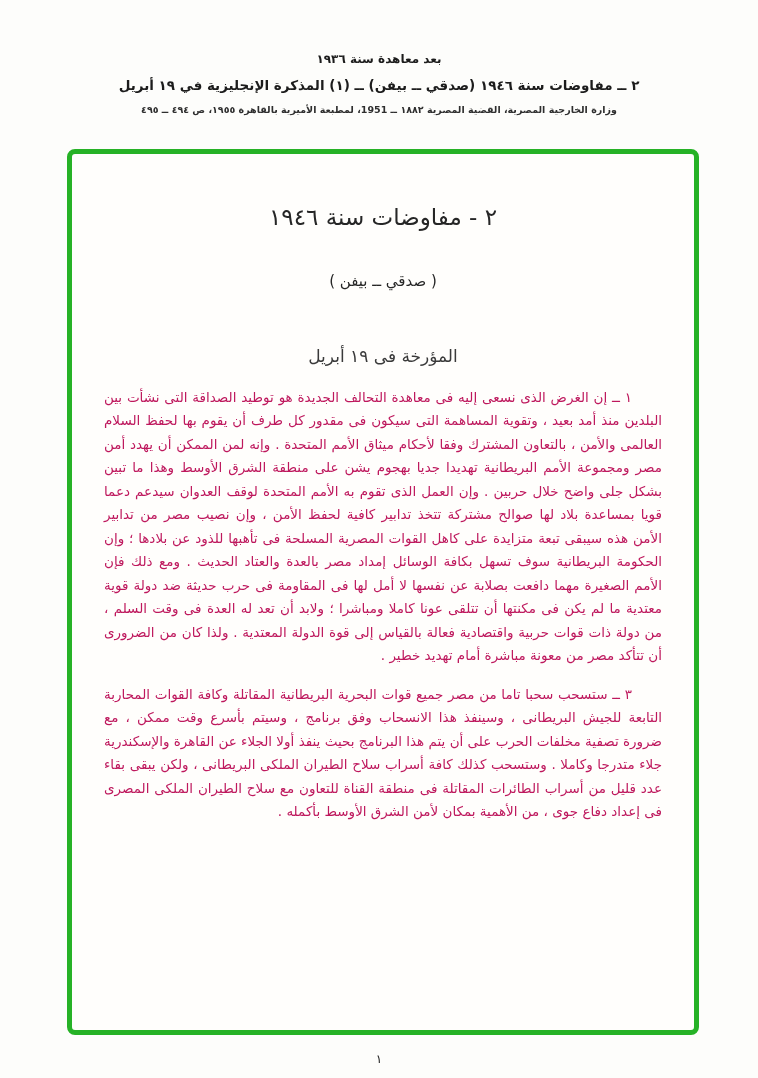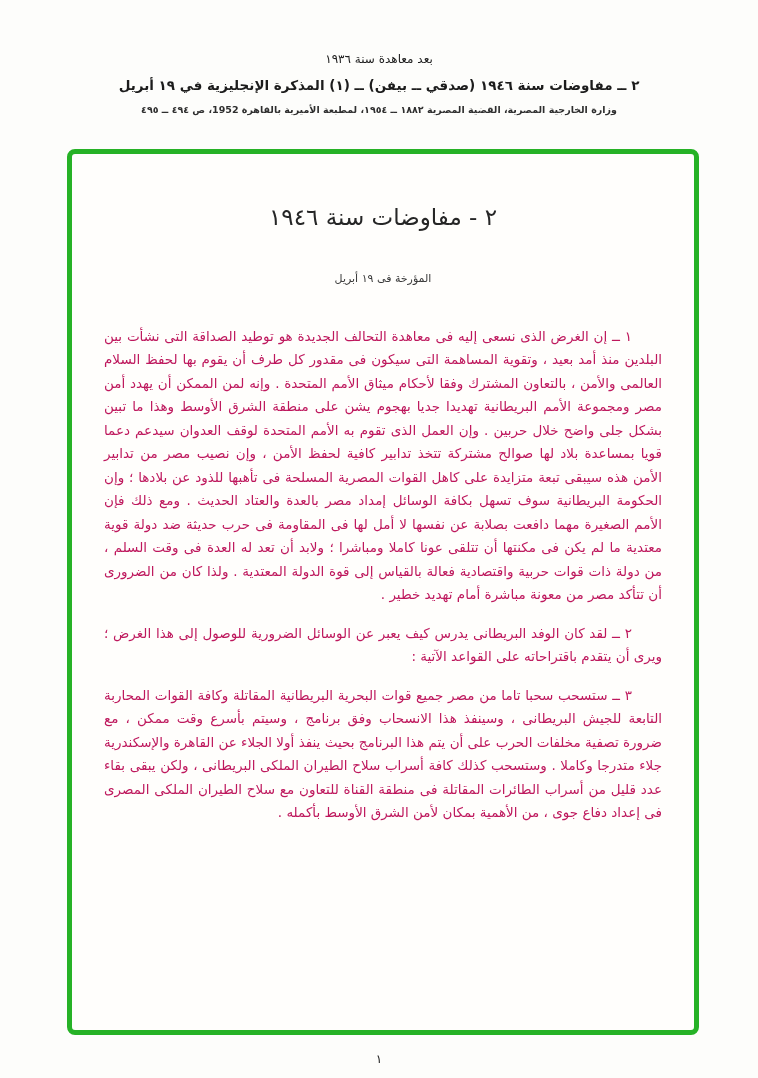--- a/index.html
+++ b/index.html
@@ -23,21 +23,21 @@
     position: absolute;
     top: 52px;
     left: 0;
     right: 0;
     text-align: center;
     direction: rtl;
     color: #1c1c1c;
   }
   .doc-header .h-line1 {
     font-size: 12px;
-    font-weight: normal;
+    font-weight: bold;
     margin-bottom: 11px;
     letter-spacing: 0.5px;
   }
   .doc-header .h-line2 {
     font-size: 13.5px;
     font-weight: bold;
     margin-bottom: 11px;
   }
   .doc-header .h-line3 {
     font-size: 9.5px;
@@ -74,23 +74,23 @@
   .scan-subtitle {
     font-size: 15px;
     letter-spacing: 1px;
     margin-bottom: 56px;
   }
   .scan-heading {
     font-size: 18px;
     margin-bottom: 28px;
   }
   .scan-date {
-    font-size: 11px;
+    font-size: 17px;
     color: #3a3a3a;
-    margin-bottom: 40px;
+    margin-bottom: 20px;
   }
   .scan-body {
     text-align: justify;
     text-justify: inter-word;
     font-size: 13.5px;
     line-height: 1.74;
     color: #be185d;
   }
   .scan-body p {
     text-indent: 30px;
@@ -109,30 +109,30 @@
   }
 </style>
 </head>
 <body>
 
 <div class="sheet">
 
   <header class="doc-header">
     <div class="h-line1">بعد معاهدة سنة ١٩٣٦</div>
     <div class="h-line2">٢ ــ مفاوضات سنة ١٩٤٦ (صدقي ــ بيفن) ــ (١) المذكرة الإنجليزية في ١٩ أبريل</div>
-    <div class="h-line3">وزارة الخارجية المصرية، القضية المصرية ١٨٨٢ ــ ١٩٥٤، لمطبعة الأميرية بالقاهرة 1952، ص ٤٩٤ ــ ٤٩٥</div>
+    <div class="h-line3">وزارة الخارجية المصرية، القضية المصرية ١٨٨٢ ــ 1951، لمطبعة الأميرية بالقاهرة ١٩٥٥، ص ٤٩٤ ــ ٤٩٥</div>
   </header>
 
   <div class="scan-frame" style="border-color: rgb(38, 178, 38);">
     <div class="scan-page">
       <div class="scan-title">٢ - مفاوضات سنة ١٩٤٦</div>
+      <div class="scan-subtitle">( صدقي ــ بيفن )</div>
       <div class="scan-date">المؤرخة فى ١٩ أبريل</div>
       <div class="scan-body">
         <p>١ ــ إن الغرض الذى نسعى إليه فى معاهدة التحالف الجديدة هو توطيد الصداقة التى نشأت بين البلدين منذ أمد بعيد ، وتقوية المساهمة التى سيكون فى مقدور كل طرف أن يقوم بها لحفظ السلام العالمى والأمن ، بالتعاون المشترك وفقا لأحكام ميثاق الأمم المتحدة . وإنه لمن الممكن أن يهدد أمن مصر ومجموعة الأمم البريطانية تهديدا جديا بهجوم يشن على منطقة الشرق الأوسط وهذا ما تبين بشكل جلى واضح خلال حربين . وإن العمل الذى تقوم به الأمم المتحدة لوقف العدوان سيدعم دعما قويا بمساعدة بلاد لها صوالح مشتركة تتخذ تدابير كافية لحفظ الأمن ، وإن نصيب مصر من تدابير الأمن هذه سيبقى تبعة متزايدة على كاهل القوات المصرية المسلحة فى تأهبها للذود عن بلادها ؛ وإن الحكومة البريطانية سوف تسهل بكافة الوسائل إمداد مصر بالعدة والعتاد الحديث . ومع ذلك فإن الأمم الصغيرة مهما دافعت بصلابة عن نفسها لا أمل لها فى المقاومة فى حرب حديثة ضد دولة قوية معتدية ما لم يكن فى مكنتها أن تتلقى عونا كاملا ومباشرا ؛ ولابد أن تعد له العدة فى وقت السلم ، من دولة ذات قوات حربية واقتصادية فعالة بالقياس إلى قوة الدولة المعتدية . ولذا كان من الضرورى أن تتأكد مصر من معونة مباشرة أمام تهديد خطير .</p>
-        <p>٢ ــ لقد كان الوفد البريطانى يدرس كيف يعبر عن الوسائل الضرورية للوصول إلى هذا الغرض ؛ ويرى أن يتقدم باقتراحاته على القواعد الآتية :</p>
         <p>٣ ــ ستسحب سحبا تاما من مصر جميع قوات البحرية البريطانية المقاتلة وكافة القوات المحاربة التابعة للجيش البريطانى ، وسينفذ هذا الانسحاب وفق برنامج ، وسيتم بأسرع وقت ممكن ، مع ضرورة تصفية مخلفات الحرب على أن يتم هذا البرنامج بحيث ينفذ أولا الجلاء عن القاهرة والإسكندرية جلاء متدرجا وكاملا . وستسحب كذلك كافة أسراب سلاح الطيران الملكى البريطانى ، ولكن يبقى بقاء عدد قليل من أسراب الطائرات المقاتلة فى منطقة القناة للتعاون مع سلاح الطيران الملكى المصرى فى إعداد دفاع جوى ، من الأهمية بمكان لأمن الشرق الأوسط بأكمله .</p>
       </div>
     </div>
   </div>
 
   <div class="page-number">١</div>
 
 </div>
 
 </body></html>

